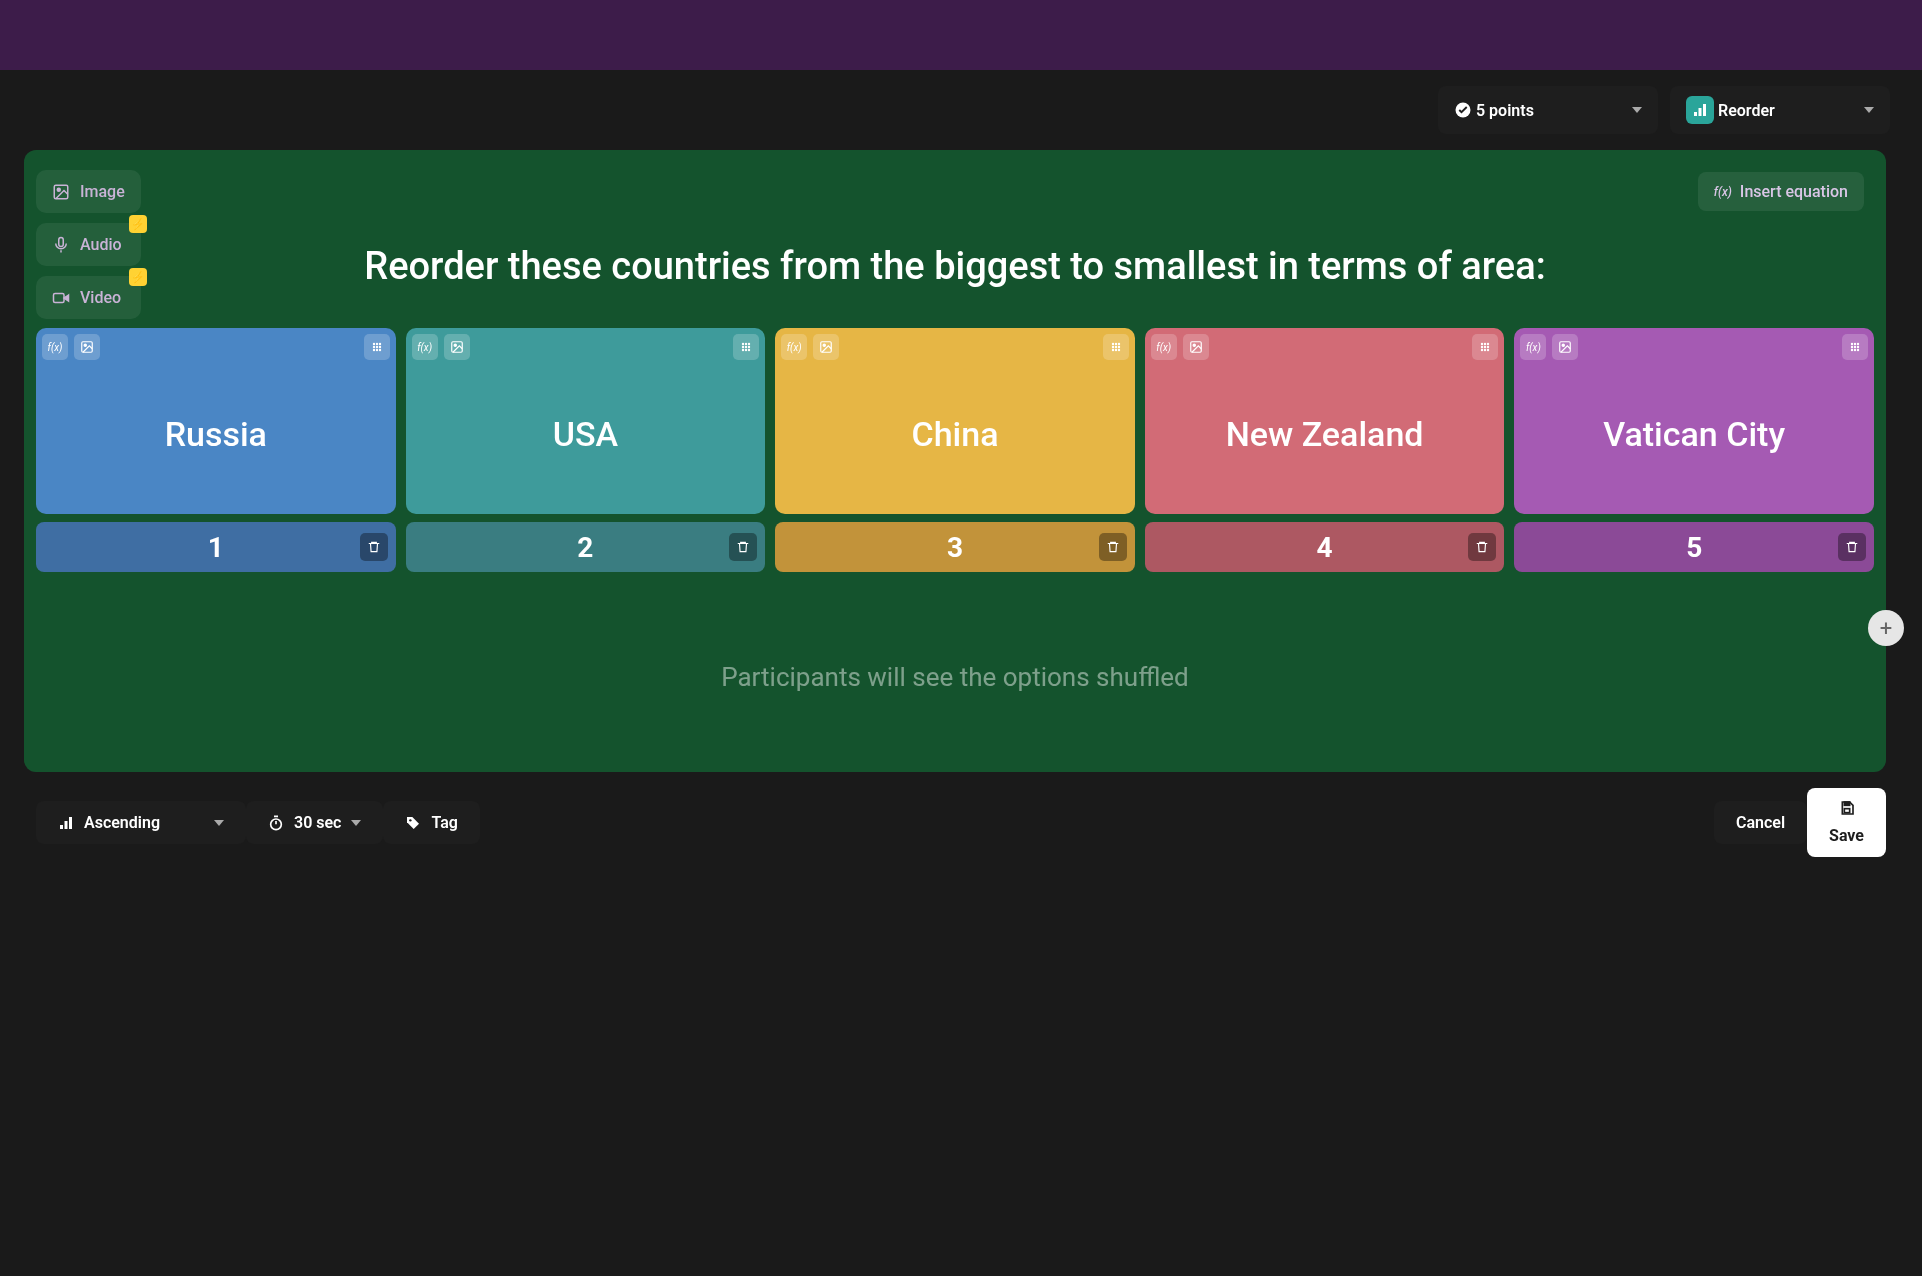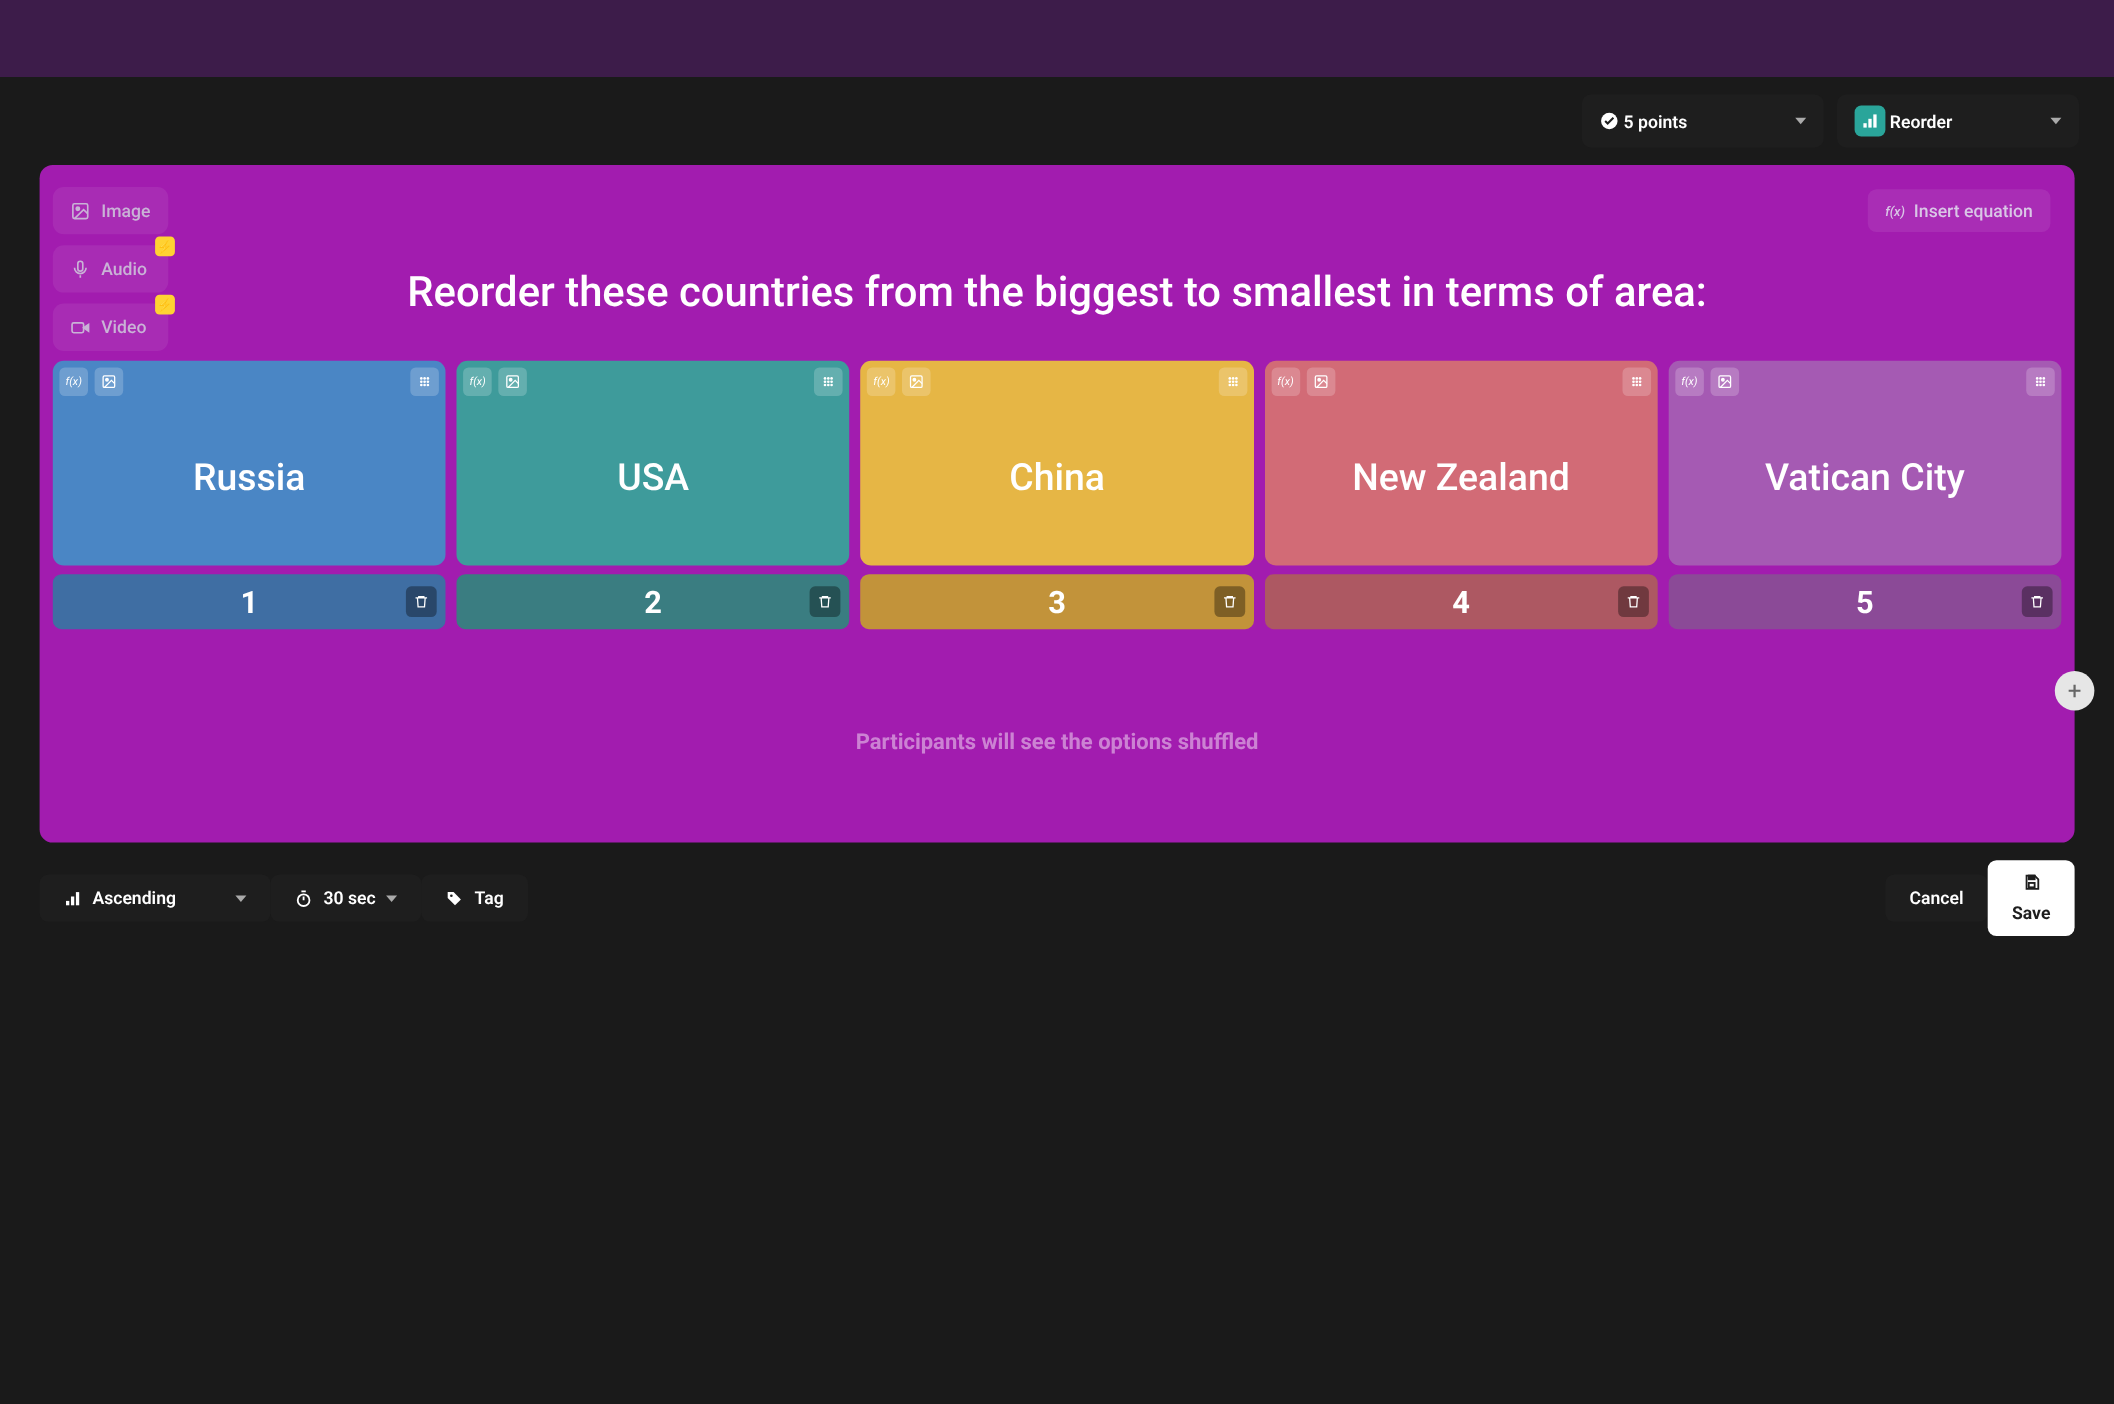--- a/index.html
+++ b/index.html
@@ -36,22 +36,22 @@
     .icon-sq {
       width: 28px;
       height: 28px;
       border-radius: 6px;
       display: flex;
       align-items: center;
       justify-content: center;
     }
     .icon-teal { background: #2aa59a; }
     .editor-panel {
-      background: #a21caf;
-      margin: 0 36px 16px 36px;
+      background: #14532d;
+      margin: 0 36px 16px 24px;
       border-radius: 12px;
       padding: 24px 0 80px 0;
       position: relative;
     }
     .media-buttons {
       position: absolute;
       top: 20px;
       left: 12px;
       display: flex;
       flex-direction: column;
@@ -177,22 +177,22 @@
     .c-teal-d { background: #3a7d81; }
     .c-yellow { background: #e6b645; }
     .c-yellow-d { background: #c2933a; }
     .c-red    { background: #d26b76; }
     .c-red-d  { background: #ad5862; }
     .c-purple { background: #a55ab3; }
     .c-purple-d { background: #8b4a97; }
     .hint-text {
       text-align: center;
       color: rgba(255,255,255,0.45);
-      font-size: 20px;
-      font-weight: 700;
+      font-size: 26px;
+      font-weight: 400;
       margin-top: 90px;
     }
     .add-fab {
       position: absolute;
       right: -18px;
       top: 460px;
       width: 36px;
       height: 36px;
       border-radius: 50%;
       background: #e6e6e6;

